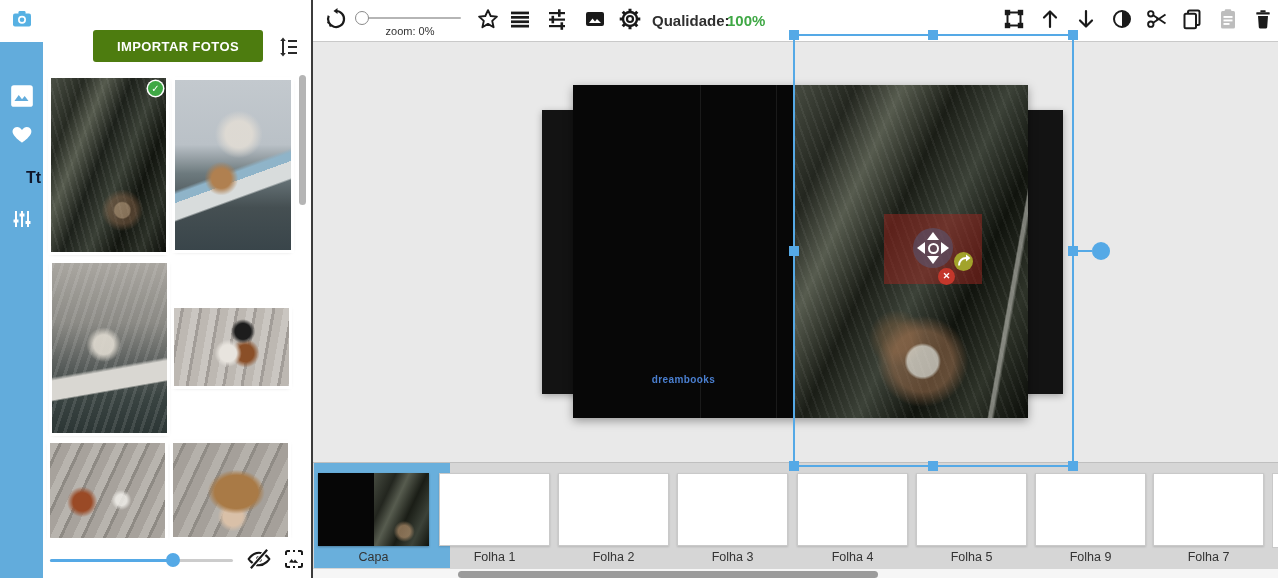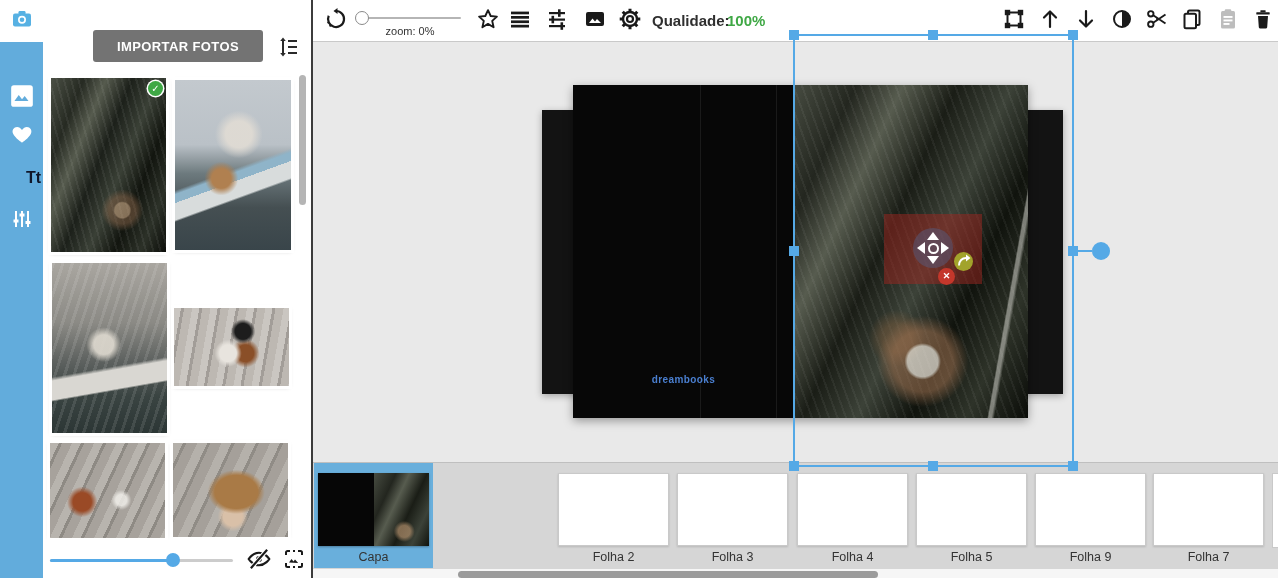--- a/index.html
+++ b/index.html
@@ -9,21 +9,21 @@
 
   
   .camera-tile{left:0;top:0;width:43px;height:42px;background:#fff;display:flex;align-items:center;justify-content:center;}
   .rail{left:0;top:42px;width:43px;height:536px;background:#62acdc;}
   .rail-btn{position:absolute;left:0;width:43px;height:34px;display:flex;align-items:center;justify-content:center;cursor:pointer;}
   .tt{color:#0f172a;font-weight:bold;font-size:16px;margin-left:24px;}
 
   
   .panel{left:43px;top:0;width:268px;height:578px;background:#fff;}
   .panel-header{position:absolute;left:0;top:6px;width:268px;text-align:center;font-size:12.5px;color:#555;}
-  .import-btn{position:absolute;left:50px;top:30px;width:170px;height:32px;background:#737373;border:none;border-radius:3px;
+  .import-btn{position:absolute;left:50px;top:30px;width:170px;height:32px;background:#4d7c0f;border:none;border-radius:3px;
               color:#fff;font-weight:bold;font-size:13px;letter-spacing:.4px;font-family:"Liberation Sans",sans-serif;cursor:pointer;}
   .sort-btn{position:absolute;left:234px;top:35px;width:24px;height:24px;}
   .thumb{position:absolute;box-shadow:0 0 0 3px #fff,0 1px 4px rgba(0,0,0,.35);cursor:pointer;}
   .p1{left:8px;top:78px;width:115px;height:174px;
       background:radial-gradient(circle at 62% 76%, rgba(206,170,134,.6) 0 5%, rgba(150,110,80,.45) 6% 9%, transparent 14%),
       repeating-linear-gradient(75deg, rgba(255,255,255,.06) 0 2px, transparent 2px 7px),
       linear-gradient(112deg,#4b5045 0%,#262a22 18%,#565b4e 30%,#1c201a 44%,#3a4036 58%,#12150f 72%,#2c3128 86%,#0b0d09 100%);}
   .p2{left:132px;top:80px;width:116px;height:170px;
       background:radial-gradient(circle at 40% 58%, #b08050 0 8%, transparent 14%),
       radial-gradient(circle at 55% 32%, rgba(225,220,212,.9) 0 10%, transparent 18%),
@@ -98,21 +98,21 @@
   .sel-l{left:793px;top:35px;width:2px;height:432px;}
   .sel-r{left:1072px;top:35px;width:2px;height:432px;}
   .sel-t{left:793px;top:34px;width:281px;height:2px;}
   .sel-b{left:793px;top:465px;width:281px;height:2px;}
   .handle{position:absolute;width:10px;height:10px;background:#55a9e6;z-index:61;cursor:pointer;}
   .rot-line{left:1075px;top:250px;width:17px;height:2px;}
   .rot-knob{position:absolute;left:1092px;top:242px;width:18px;height:18px;border-radius:50%;background:#55a9e6;z-index:61;cursor:pointer;}
 
   
   .filmstrip{left:313px;top:462px;width:965px;height:116px;background:#d6d6d6;border-top:1px solid #bfbfbf;}
-  .tile{position:absolute;top:0;width:119px;height:105px;cursor:pointer;}
+  .tile{position:absolute;top:0;width:119px;height:105px;cursor:pointer;padding-left:17px;}
   .tile.selected{background:#69afdc;}
   .tile-thumb{position:absolute;left:4px;top:10px;width:111px;height:73px;background:#fff;border:1px solid #c9c9c9;
               box-sizing:border-box;box-shadow:0 1px 2px rgba(0,0,0,.15);}
   .tile-label{position:absolute;left:0;top:87px;width:119px;text-align:center;font-size:12.5px;color:#333;}
   .t0{left:1px;} .t1{left:122px;} .t2{left:241px;} .t3{left:360px;} .t4{left:480px;} .t5{left:599px;} .t6{left:718px;} .t7{left:836px;}
   .mini-cover{border:none;box-shadow:0 1px 2px rgba(0,0,0,.3);overflow:hidden;}
   .mini-left{position:absolute;left:0;top:0;width:56px;height:73px;background:#060606;}
   .mini-right{position:absolute;left:56px;top:0;width:55px;height:73px;
       background:radial-gradient(circle at 55% 80%, rgba(200,160,120,.6) 0 9%, transparent 16%),
       linear-gradient(115deg,#474c41 0%,#23261f 25%,#575c4f 40%,#1a1d16 60%,#3c4238 80%,#10130d 100%);}
@@ -364,20 +364,24 @@
   <div class="rot-knob"></div>
 
   <div class="abs filmstrip">
     <div class="tile t0 selected">
       <div class="tile-thumb mini-cover">
         <div class="mini-left"></div>
           <div class="mini-right"></div>
       </div>
       <div class="tile-label">Capa</div>
     </div>
+    <div class="tile t1">
+      <div class="tile-thumb"></div>
+      <div class="tile-label">Folha 1</div>
+    </div>
     <div class="tile t2">
       <div class="tile-thumb"></div>
       <div class="tile-label">Folha 2</div>
     </div>
     <div class="tile t3">
       <div class="tile-thumb"></div>
       <div class="tile-label">Folha 3</div>
     </div>
     <div class="tile t4">
       <div class="tile-thumb"></div>

